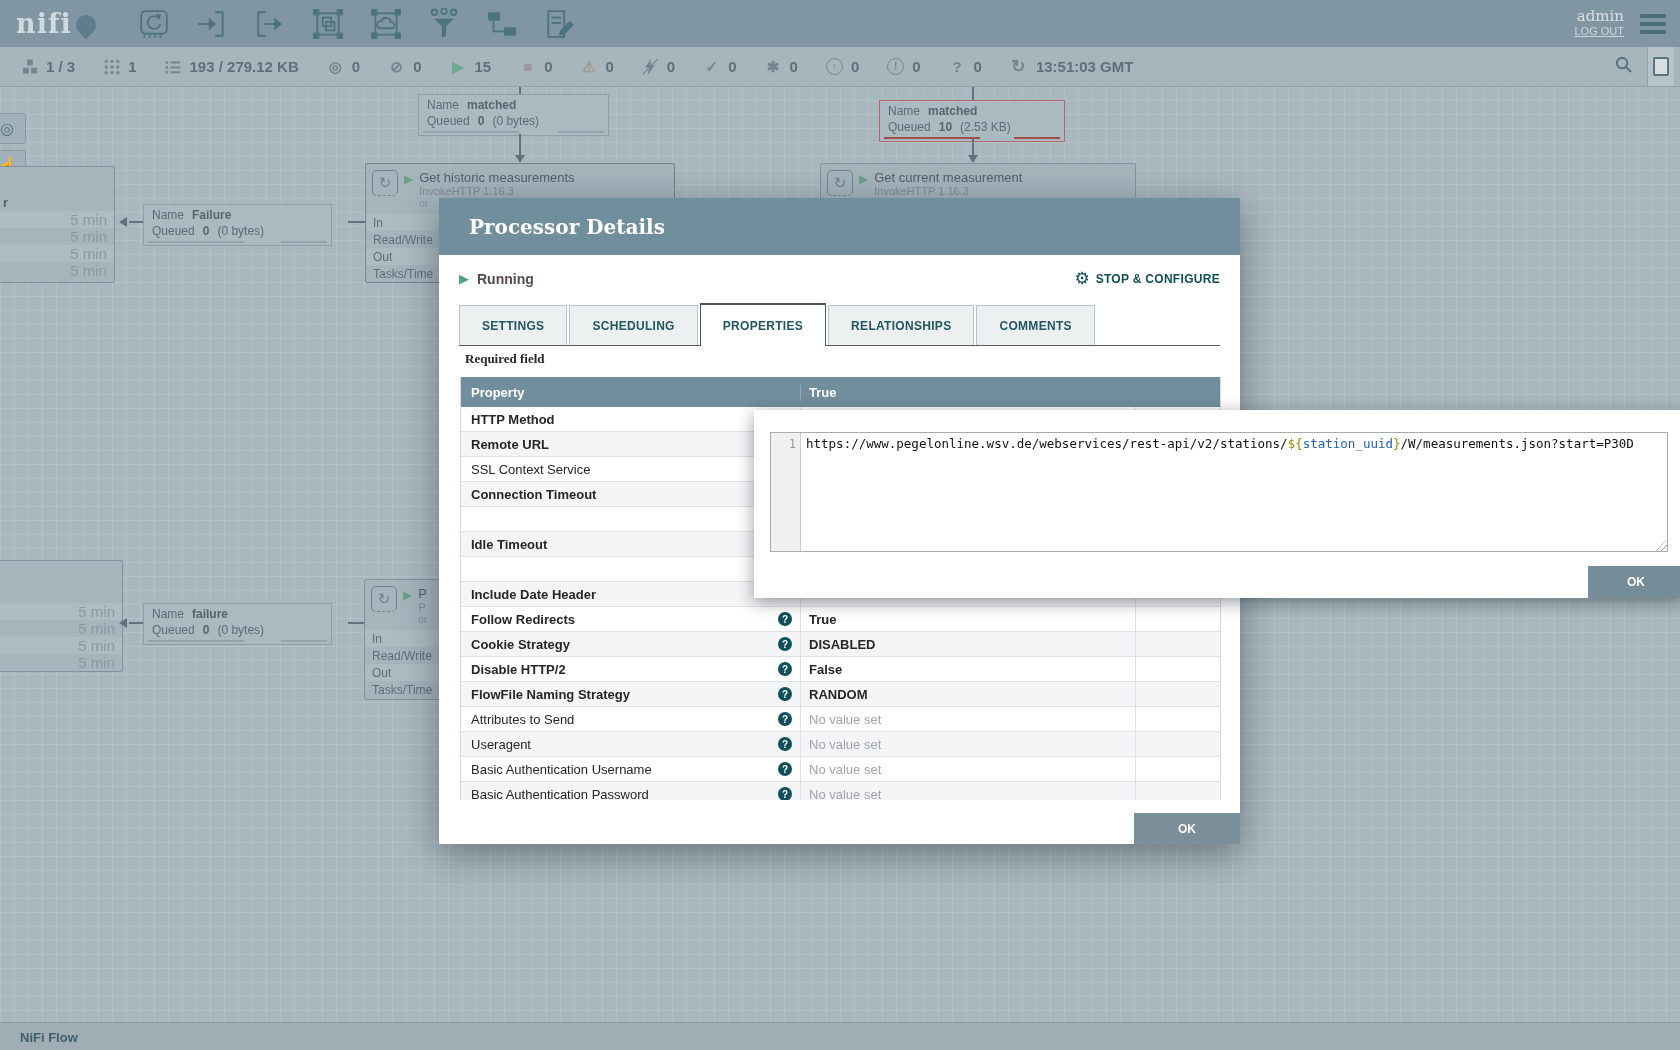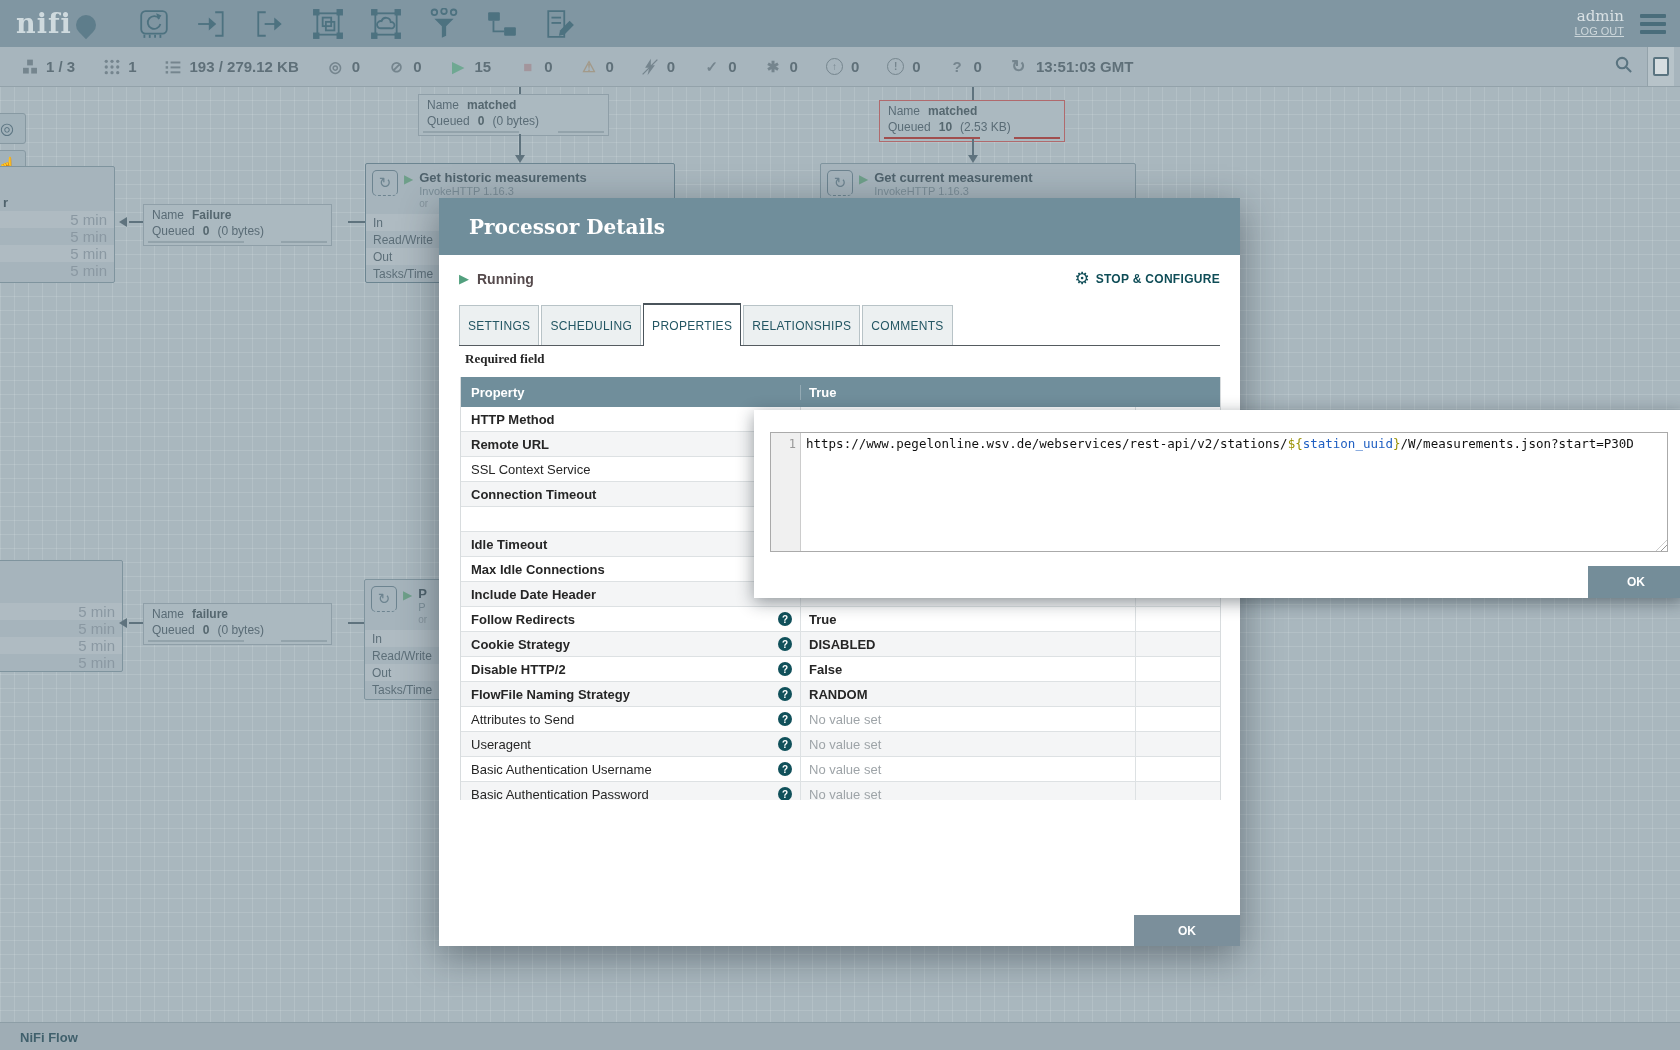--- a/index.html
+++ b/index.html
@@ -45,21 +45,21 @@
       linear-gradient(90deg,rgba(255,255,255,.12) 1px,transparent 1px);background-size:14px 14px;z-index:1;}
   .canvas *{box-sizing:border-box;}
   .nav-btn{position:absolute;width:38px;height:31px;background:#a2b2ba;border:1px solid #8799a2;border-radius:3px;
     display:flex;align-items:center;justify-content:center;color:#5d7683;font-size:16px;cursor:pointer;}
 
   .proc{position:absolute;background:#a6b4bc;border:1px solid #7f949e;border-radius:2px;cursor:pointer;}
   .proc-head{display:flex;padding:6px 6px 2px 6px;gap:6px;min-height:40px;}
   .proc-icon{width:26px;height:26px;border:1.5px solid #6d8490;border-radius:5px;display:flex;align-items:center;
     justify-content:center;font-size:15px;color:#6d8490;border-bottom-style:dashed;}
   .run-tri{color:#6e9f89;font-size:12px;margin-top:2px;}
-  .proc-title{font-size:13px;font-weight:700;color:#4f626c;line-height:15px;white-space:nowrap;}
+  .proc-title{font-size:13px;font-weight:400;color:#4f626c;line-height:15px;white-space:nowrap;}
   .proc-type{font-size:11px;color:#7b8d97;line-height:13px;white-space:nowrap;}
   .proc-extra{font-size:10px;color:#85949d;line-height:12px;}
   .proc-stats{margin-top:2px;}
   .stat-row{height:17px;display:flex;align-items:center;padding:0 7px;font-size:12px;color:#5d6f79;}
   .stat-row:nth-child(odd){background:rgba(255,255,255,.10);}
   .stat-win{margin-left:auto;color:#8a98a2;font-size:15px;}
   .frag{position:absolute;font-size:13px;font-weight:600;color:#4f626c;}
 
   .conn-label{position:absolute;background:#abb9c0;border:1px solid #8f9fa8;padding:2px 8px 6px 8px;font-size:12px;
     color:#5a6c76;cursor:pointer;}
@@ -73,34 +73,34 @@
 
   .cline{position:absolute;background:#5f737e;}
   .arr-down{position:absolute;width:0;height:0;border-left:5px solid transparent;border-right:5px solid transparent;border-top:8px solid #5f737e;}
   .arr-left{position:absolute;width:0;height:0;border-top:5px solid transparent;border-bottom:5px solid transparent;border-right:8px solid #5f737e;}
 
   .flow-footer{position:absolute;left:0;top:1022px;width:1680px;height:28px;background:#9fadb5;
     border-top:1px solid #8d9ea6;display:flex;align-items:center;z-index:3;}
   .breadcrumb{margin-left:20px;font-size:13px;font-weight:700;color:#40606c;cursor:pointer;}
 
   
-  .dialog{position:absolute;left:439px;top:198px;width:801px;height:748px;background:#fff;z-index:20;
+  .dialog{position:absolute;left:439px;top:198px;width:801px;height:646px;background:#fff;z-index:20;
     box-shadow:0 10px 36px rgba(25,35,45,.45);}
   .dlg-header{position:absolute;left:0;top:0;width:100%;height:57px;background:#708e9b;display:flex;align-items:center;}
   .dlg-title{font-family:"DejaVu Serif",serif;font-weight:bold;font-size:20px;color:#fff;margin-left:30px;}
   .dlg-status{position:absolute;left:0;top:57px;width:100%;height:47px;display:flex;align-items:center;padding:0 20px;box-sizing:border-box;}
   .run-ic{color:#52a07e;font-size:13px;margin-right:8px;}
   .run-txt{font-size:14px;font-weight:700;color:#554a4c;}
   .stopcfg{margin-left:auto;display:flex;align-items:center;gap:6px;cursor:pointer;}
   .stopcfg .gear{font-size:17px;color:#0f4d57;}
   .stopcfg .lbl{font-size:12px;font-weight:700;color:#0f4d57;letter-spacing:.3px;}
   .tabs{position:absolute;left:20px;top:105px;width:761px;height:42px;display:flex;align-items:flex-end;
     border-bottom:1px solid #555b60;}
-  .tab{height:40px;margin-right:2px;padding:0 8px;display:flex;align-items:center;background:#ecf0f1;
-    border:1px solid #b8c3c7;border-bottom:none;font-size:12px;font-weight:400;color:#235663;
+  .tab{height:40px;margin-right:2px;padding:0 22px;display:flex;align-items:center;background:#ecf0f1;
+    border:1px solid #b8c3c7;border-bottom:none;font-size:12px;font-weight:700;color:#235663;
     letter-spacing:.3px;cursor:pointer;box-sizing:border-box;}
   .tab.selected{background:#fff;border:1px solid #4a545b;border-top-width:2px;border-bottom:none;height:43px;margin-bottom:-1px;}
   .req-note{position:absolute;left:26px;top:153px;font-size:13px;font-weight:700;color:#262626;font-family:Liberation Serif, serif;}
   .ptable{position:absolute;left:21px;top:179px;width:759px;height:423px;overflow:hidden;border-left:1px solid #d8dcde;border-right:1px solid #d8dcde;}
   .pt-head{height:30px;background:#708e9b;display:flex;align-items:center;color:#fff;font-size:13px;font-weight:700;}
   .pt-head .c1{width:340px;padding-left:10px;box-sizing:border-box;border-right:1px solid rgba(255,255,255,.25);}
   .pt-head .c2{width:335px;padding-left:8px;box-sizing:border-box;}
   .prow{height:24px;display:flex;align-items:center;border-bottom:1px solid #dde1e3;font-size:13px;color:#262626;}
   .prow:nth-child(even){background:#f4f5f6;}
   .prow .pcell{width:340px;display:flex;align-items:center;padding-left:10px;box-sizing:border-box;border-right:1px solid #dde1e3;height:100%;}
@@ -543,23 +543,20 @@
           <div class="prow">
             <div class="vcell"></div>
           </div>
           <div class="prow">
             <div class="pcell">
               <span class="pname req">Idle Timeout</span>
             </div>
             <div class="vcell"></div>
           </div>
           <div class="prow">
-            <div class="pcell">
-              <span class="pname req">Max Idle Connections</span>
-            </div>
             <div class="vcell"></div>
           </div>
           <div class="prow">
             <div class="pcell">
               <span class="pname req">Include Date Header</span>
             </div>
             <div class="vcell"></div>
           </div>
           <div class="prow">
             <div class="pcell">

